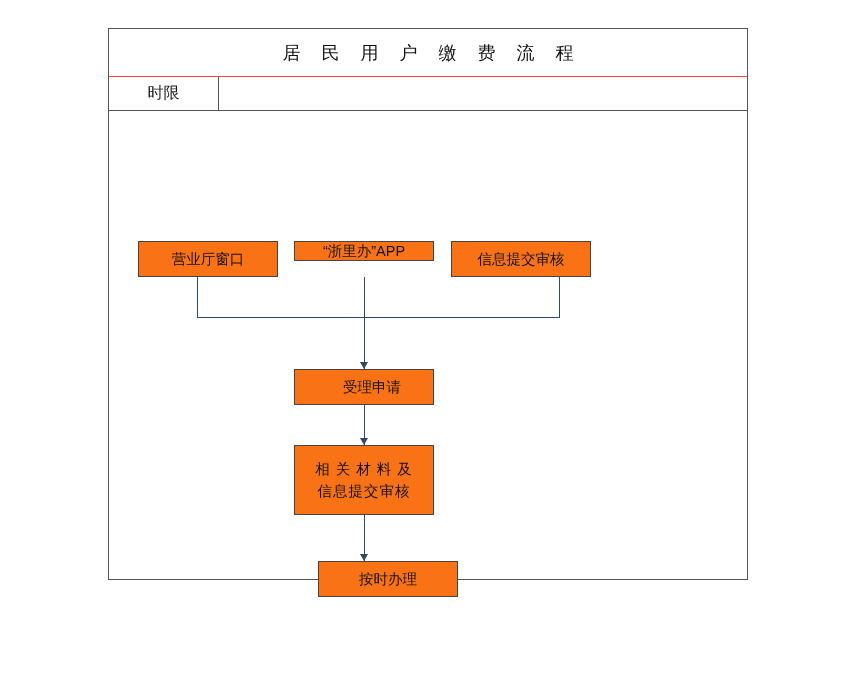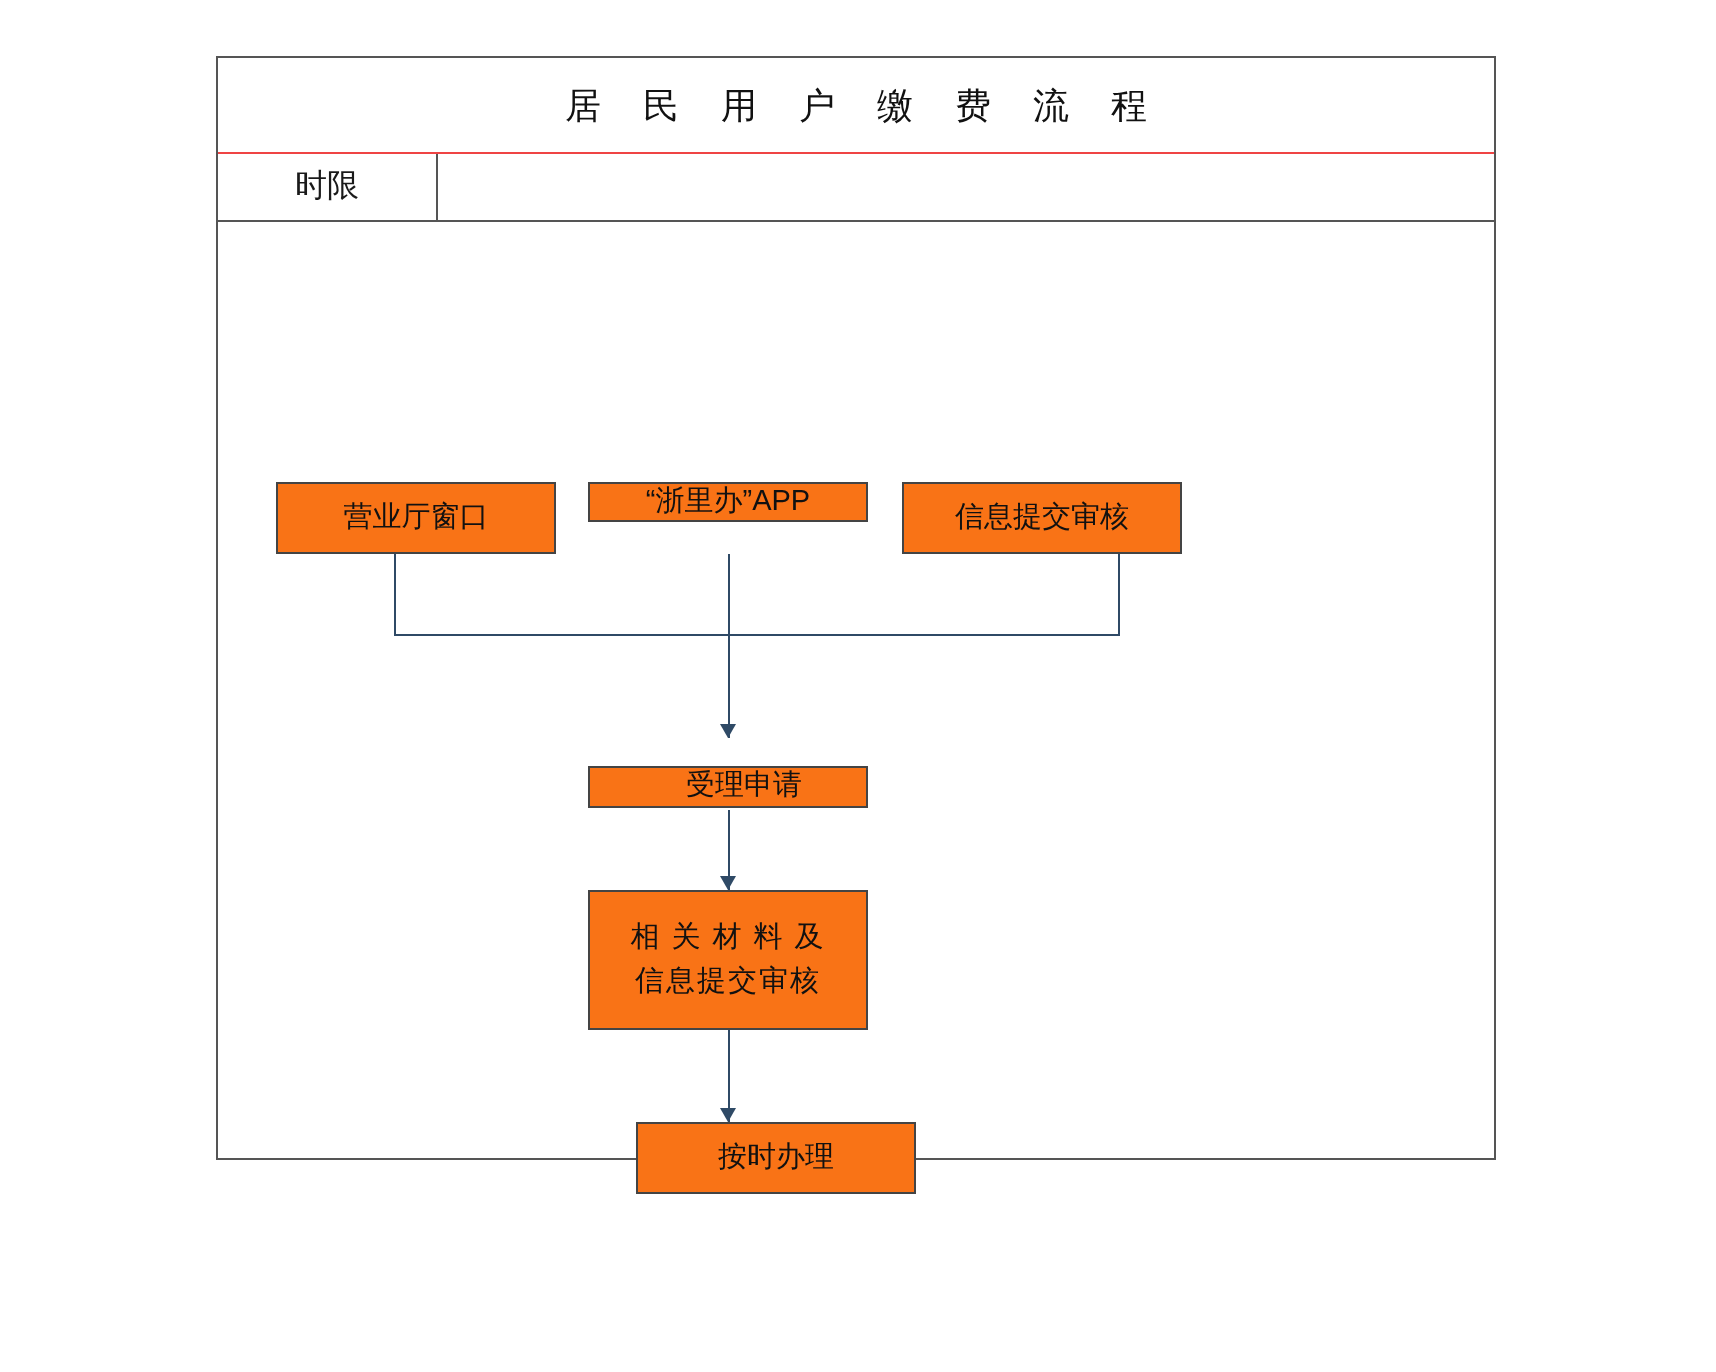--- a/index.html
+++ b/index.html
@@ -105,21 +105,21 @@
     font-size: 14.5px;
     color: #111;
     box-sizing: border-box;
     line-height: 1.55;
     white-space: pre-line;
   }
 
   #node-hall      { left: 29px;  top: 130px; width: 140px; height: 36px; }
   #node-app       { left: 185px; top: 130px; width: 140px; height: 20px; }
   #node-wechat    { left: 342px; top: 130px; width: 140px; height: 36px; }
-  #node-accept    { left: 185px; top: 272px; width: 140px; height: 21px; padding-left: 16px; }
+  #node-accept    { left: 185px; top: 258px; width: 140px; height: 36px; padding-left: 16px; }
   #node-materials { left: 185px; top: 334px; width: 140px; height: 70px; letter-spacing: 1px; }
   #node-handle    { left: 185px; top: 450px; width: 140px; height: 36px; margin-left: 24px; }
 
   
   .line {
     position: absolute;
     background: #2f4a66;
   }
   .v { width: 1px; }
   .h { height: 1px; }

